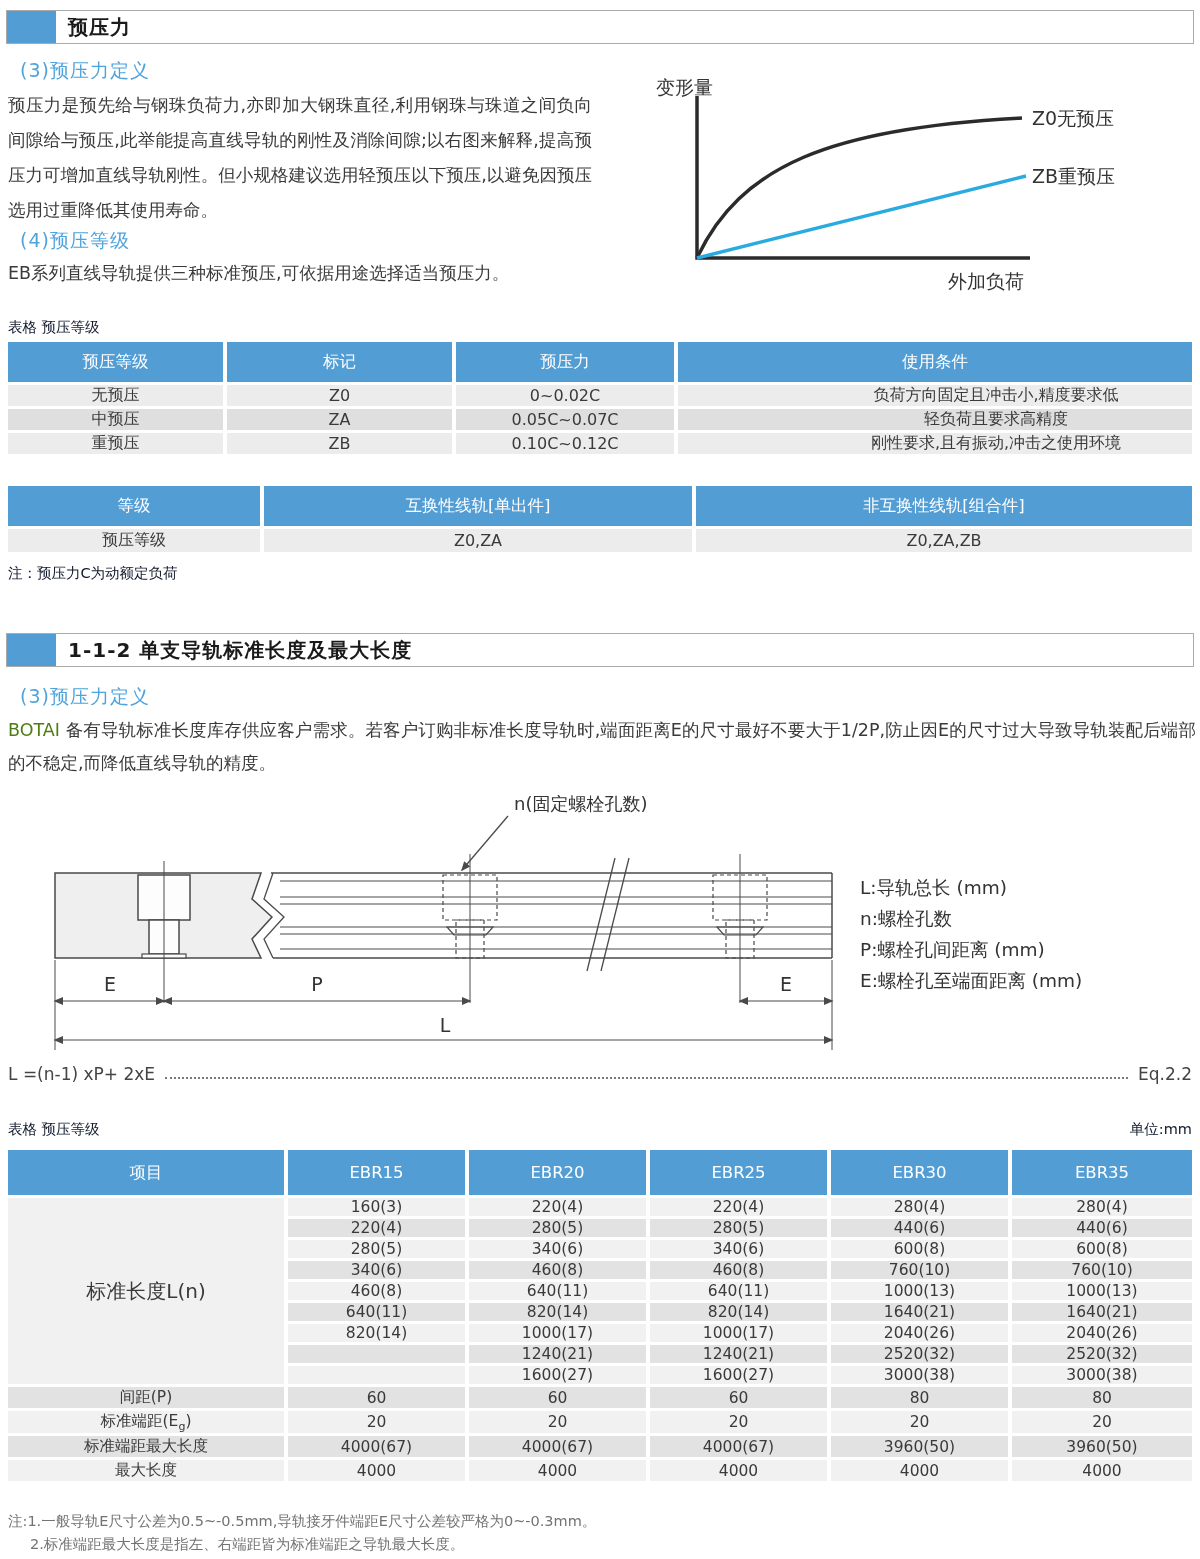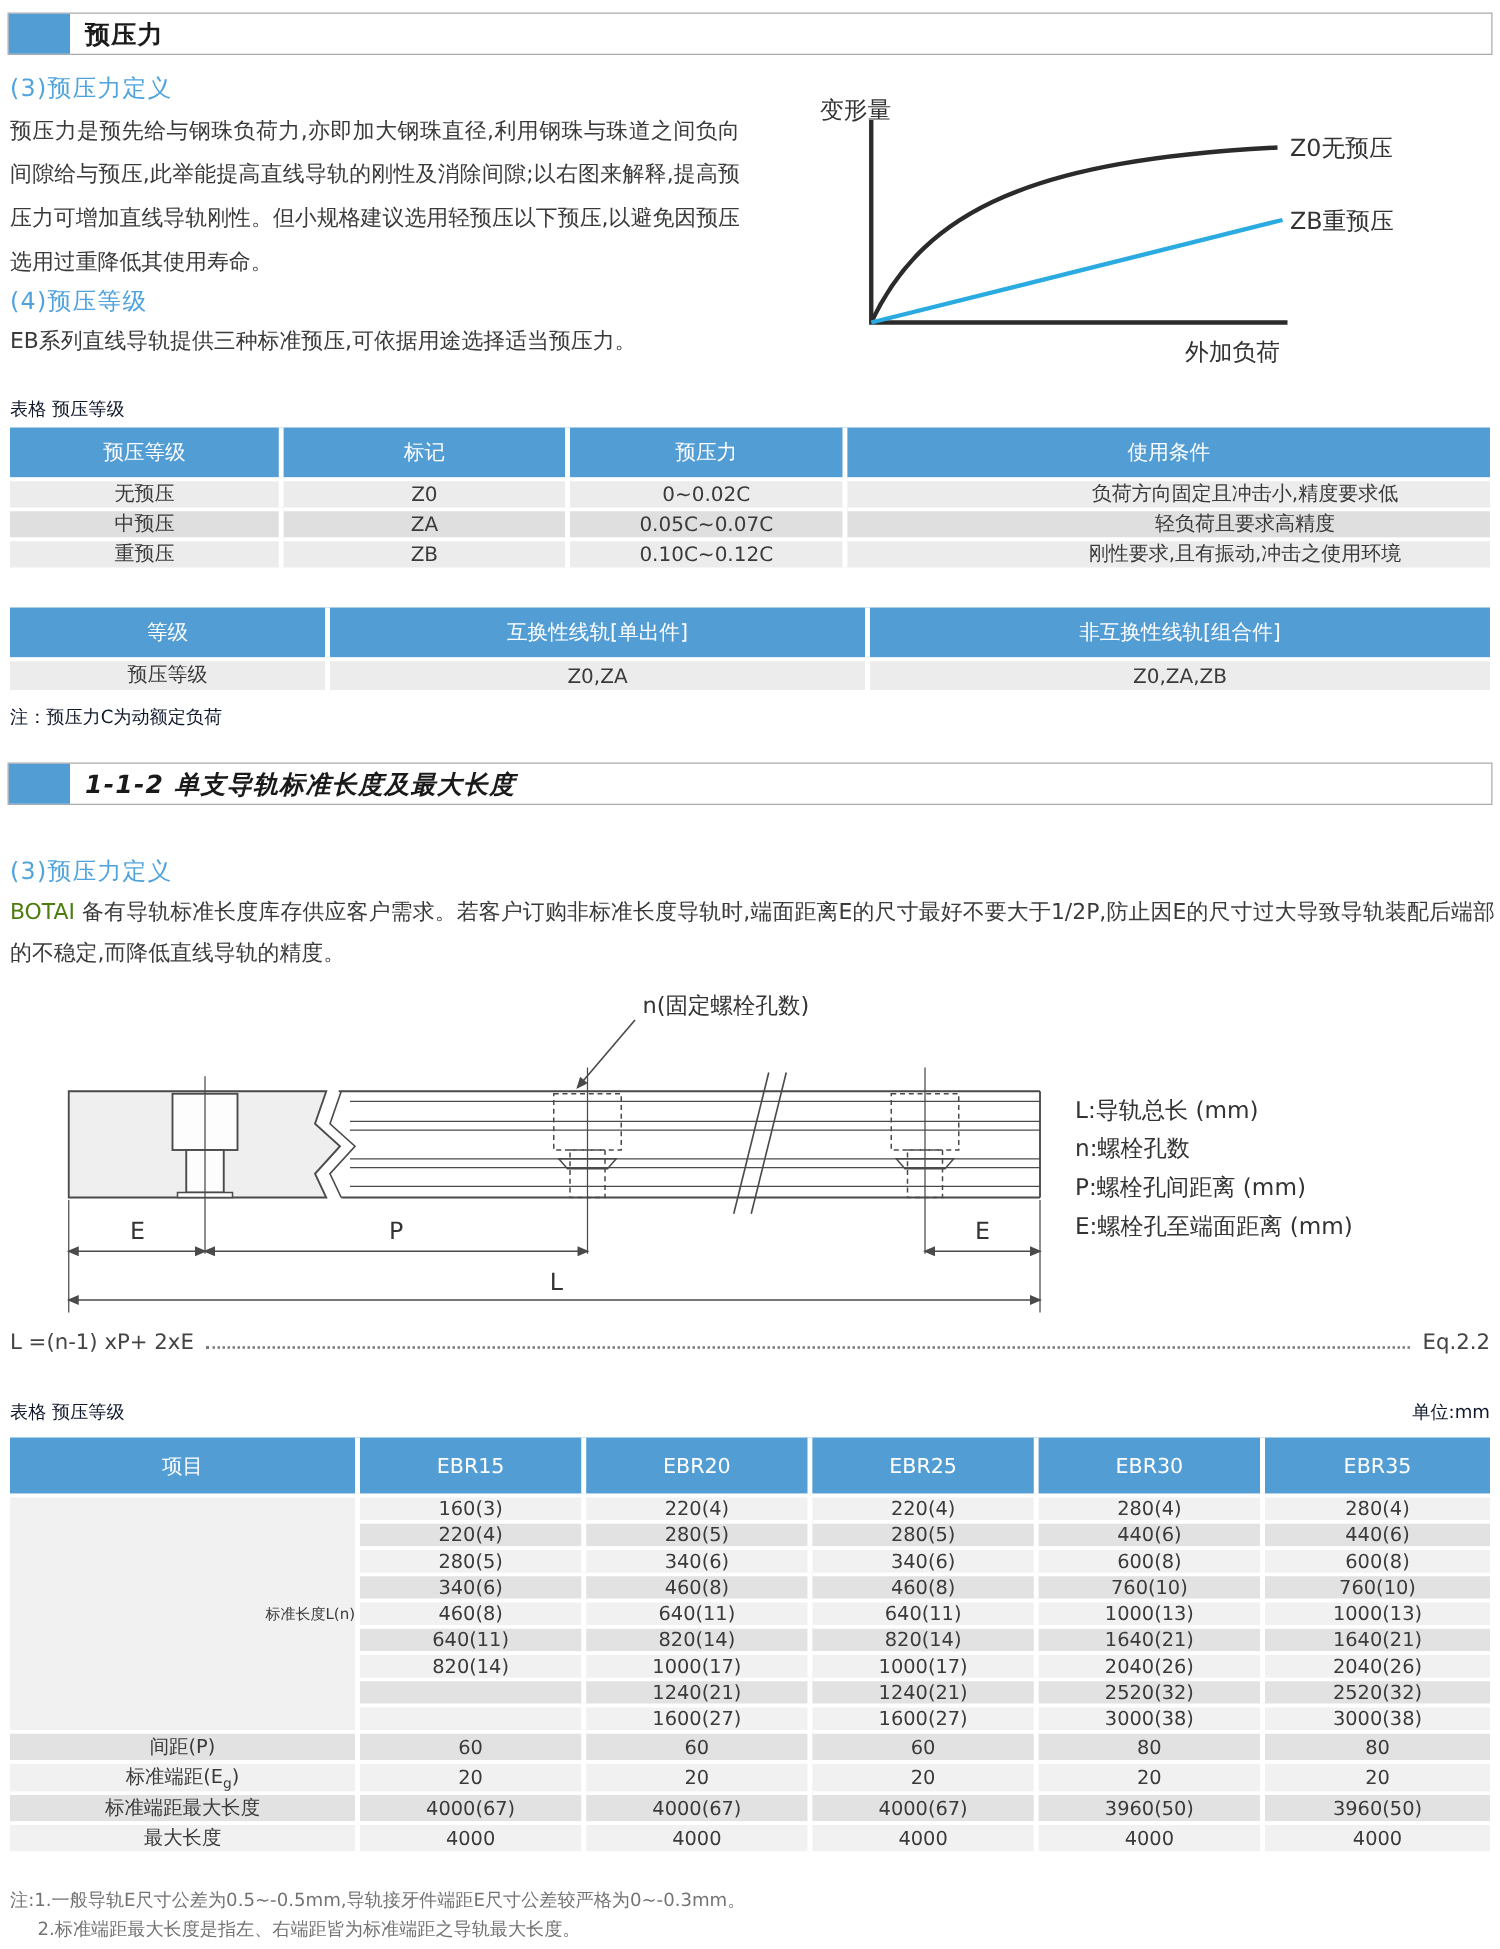--- a/index.html
+++ b/index.html
@@ -11,21 +11,21 @@
   .abs { position:absolute; }
 
   
   .title-bar {
     left:6px; width:1188px; height:34px; background:#fff;
     border:1px solid #ababab; display:flex; align-items:center;
   }
   .title-bar .sq { width:49px; height:100%; background:#539DD5; flex:0 0 49px; }
   .title-bar .ttl { margin-left:12px; font-size:20px; font-weight:bold; color:#1a1a1a; letter-spacing:1px; }
 
-  .blue-heading { font-size:19px; color:#4FA3DC; letter-spacing:1px; }
+  .blue-heading { font-size:19px; color:#4FA3DC; letter-spacing:1px;margin-left:12px; }
   .para { font-size:17.5px; color:#3a3a3a; line-height:35px; text-align:justify; }
   .brand { color:#4d7c0f; }
   .caption { font-size:14.5px; color:#0f172a; }
 
   
   table { border-collapse:separate; border-spacing:0; table-layout:fixed; width:1184px; }
   th {
     background:#539DD5; color:#fff; font-weight:normal; font-size:16.5px;
     height:40px; text-align:center; vertical-align:middle; border-right:4px solid #fff;
   }
@@ -39,21 +39,21 @@
   #t1 tbody tr:nth-child(odd) td { background:#ECECEC; }
   #t1 tbody tr:nth-child(even) td { background:#DFDFDF; }
   #t1 tbody td:last-child { text-align:center; padding-left:122px; }
 
   #t2 tbody td { background:#ECECEC; height:26px; }
 
   #t3 th { height:45px; font-size:16.5px; }
   #t3 td { height:21px; border-top:3px solid #fff; font-size:15.5px; }
   #t3 tbody tr:nth-child(odd) td { background:#F1F1F1; }
   #t3 tbody tr:nth-child(even) td { background:#E2E2E2; }
-  #t3 td.tlabel { background:#F3F3F3; font-size:12px;text-align:right; }
+  #t3 td.tlabel { background:#F3F3F3; font-size:20px; }
   #t3 sub { font-size:11px; }
 
   .eq-row { display:flex; align-items:flex-end; font-size:17px; color:#444; }
   .eq-leader { flex:1; border-bottom:2px dotted #7a7a7a; margin:0 10px 5px 10px; height:10px; }
 
   .cap-row { display:flex; justify-content:space-between; align-items:baseline; }
 
   .notes { font-size:14.5px; color:#737373; line-height:23px; }
   .notes .n2 { padding-left:22px; }
 
@@ -136,21 +136,21 @@
   <tbody>
       <tr>
         <td>预压等级</td>
         <td>Z0,ZA</td>
         <td>Z0,ZA,ZB</td>
       </tr>
     </tbody>
 </table>
 <div class="abs caption" style="left:8px; top:564px;">注：预压力C为动额定负荷</div>
 
-<div class="abs title-bar" style="top:610px;font-style:italic;">
+<div class="abs title-bar" style="top:633px;">
   <div class="sq"></div>
   <div class="ttl">1-1-2 单支导轨标准长度及最大长度</div>
 </div>
 
 <div class="abs blue-heading" style="left:8px; top:684px;">(3)预压力定义</div>
 <div class="abs para" style="left:8px; top:714px; width:1188px; line-height:32.5px;"><span class="brand">BOTAI</span><span> 备有导轨标准长度库存供应客户需求。若客户订购非标准长度导轨时,端面距离E的尺寸最好不要大于1/2P,防止因E的尺寸过大导致导轨装配后端部的不稳定,而降低直线导轨的精度。</span></div>
 
 <svg class="abs" style="left:30px; top:788px;" width="1150" height="272" viewBox="0 0 1150 272">
   <defs>
     <marker id="arw" markerWidth="12" markerHeight="12" refX="9" refY="5" orient="auto-start-reverse" markerUnits="userSpaceOnUse">

